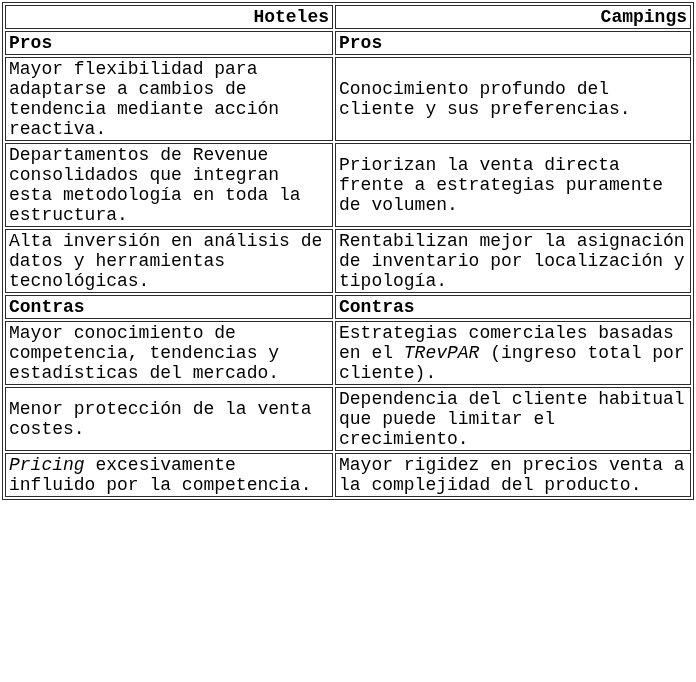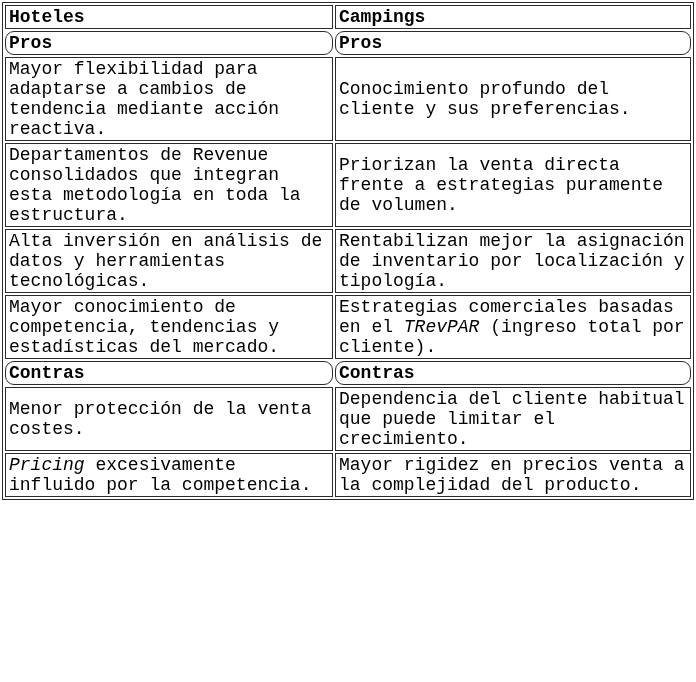--- a/index.html
+++ b/index.html
@@ -32,28 +32,27 @@
   table.cmp td {
     border: 1px solid var(--border-color);
     padding: 1px 3px;
     font-size: 18px;
     line-height: 20px;
     vertical-align: middle;
     overflow: hidden;
   }
   table.cmp th {
     font-weight: bold;
-    text-align: left;
+    text-align: right;
   }
   table.cmp td {
     text-align: left;
   }
   table.cmp td.section {
     font-weight: bold;
-    border-radius: 9px;
   }
   table.cmp i {
     font-style: italic;
   }
 </style>
 </head>
 <body>
 
 <table class="cmp">
   <colgroup>
@@ -77,26 +76,26 @@
       </tr>
       <tr>
         <td>Departamentos de Revenue consolidados que integran esta metodología en toda la estructura.</td>
         <td>Priorizan la venta directa frente a estrategias puramente de volumen.</td>
       </tr>
       <tr>
         <td>Alta inversión en análisis de datos y herramientas tecnológicas.</td>
         <td>Rentabilizan mejor la asignación de inventario por localización y tipología.</td>
       </tr>
       <tr>
+        <td class="section">Contras</td>
+        <td class="section">Contras</td>
+      </tr>
+      <tr>
         <td>Mayor conocimiento de competencia, tendencias y estadísticas del mercado.</td>
         <td>Estrategias comerciales basadas en el <i>TRevPAR</i> (ingreso total por cliente).</td>
-      </tr>
-      <tr>
-        <td class="section">Contras</td>
-        <td class="section">Contras</td>
       </tr>
       <tr>
         <td>Menor protección de la venta costes.</td>
         <td>Dependencia del cliente habitual que puede limitar el crecimiento.</td>
       </tr>
       <tr>
         <td><i>Pricing</i> excesivamente influido por la competencia.</td>
         <td>Mayor rigidez en precios venta a la complejidad del producto.</td>
       </tr>
     </tbody>

